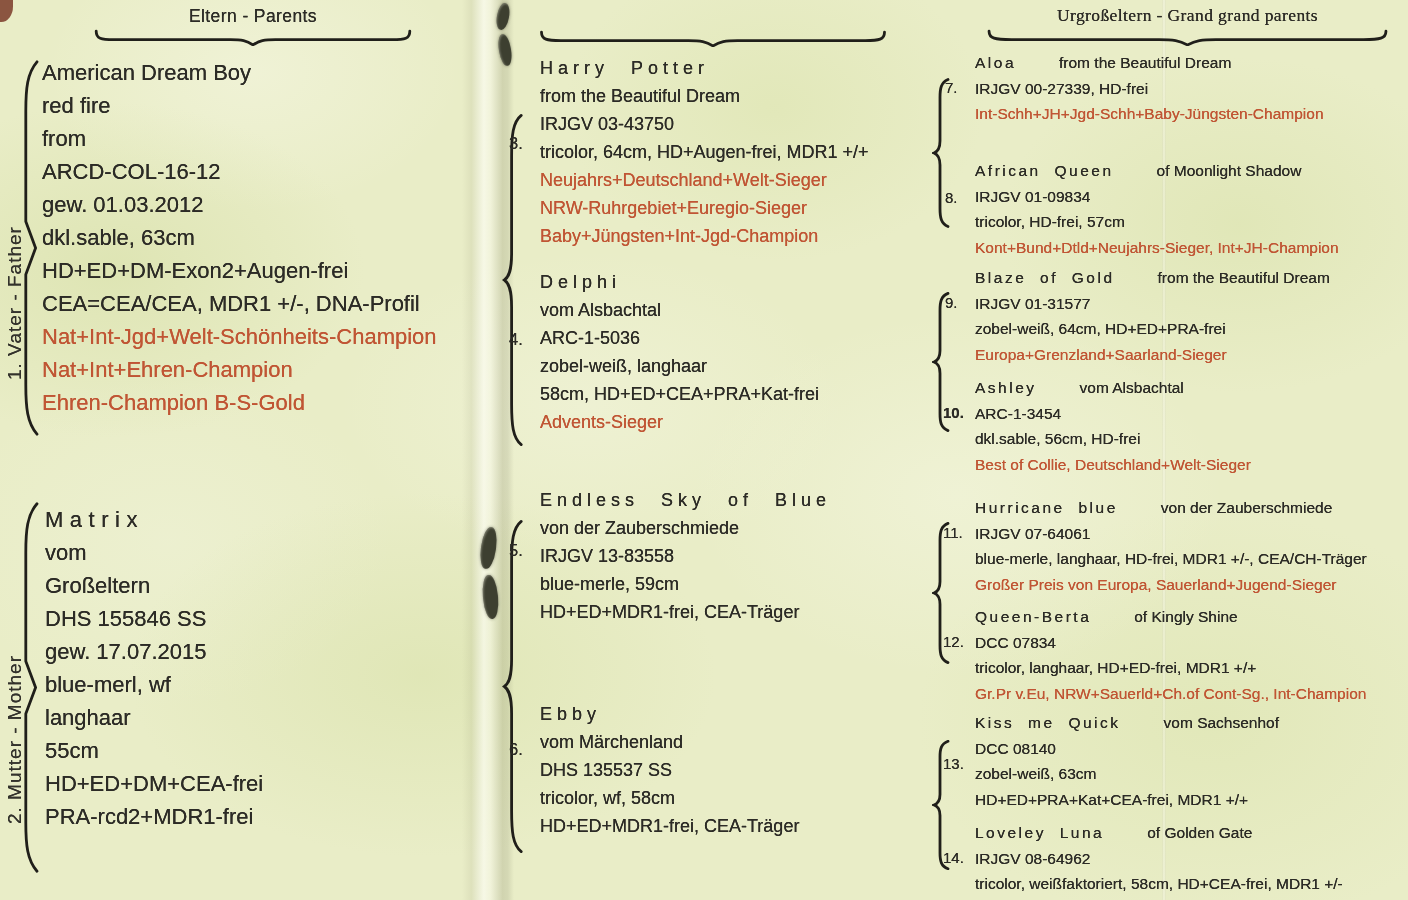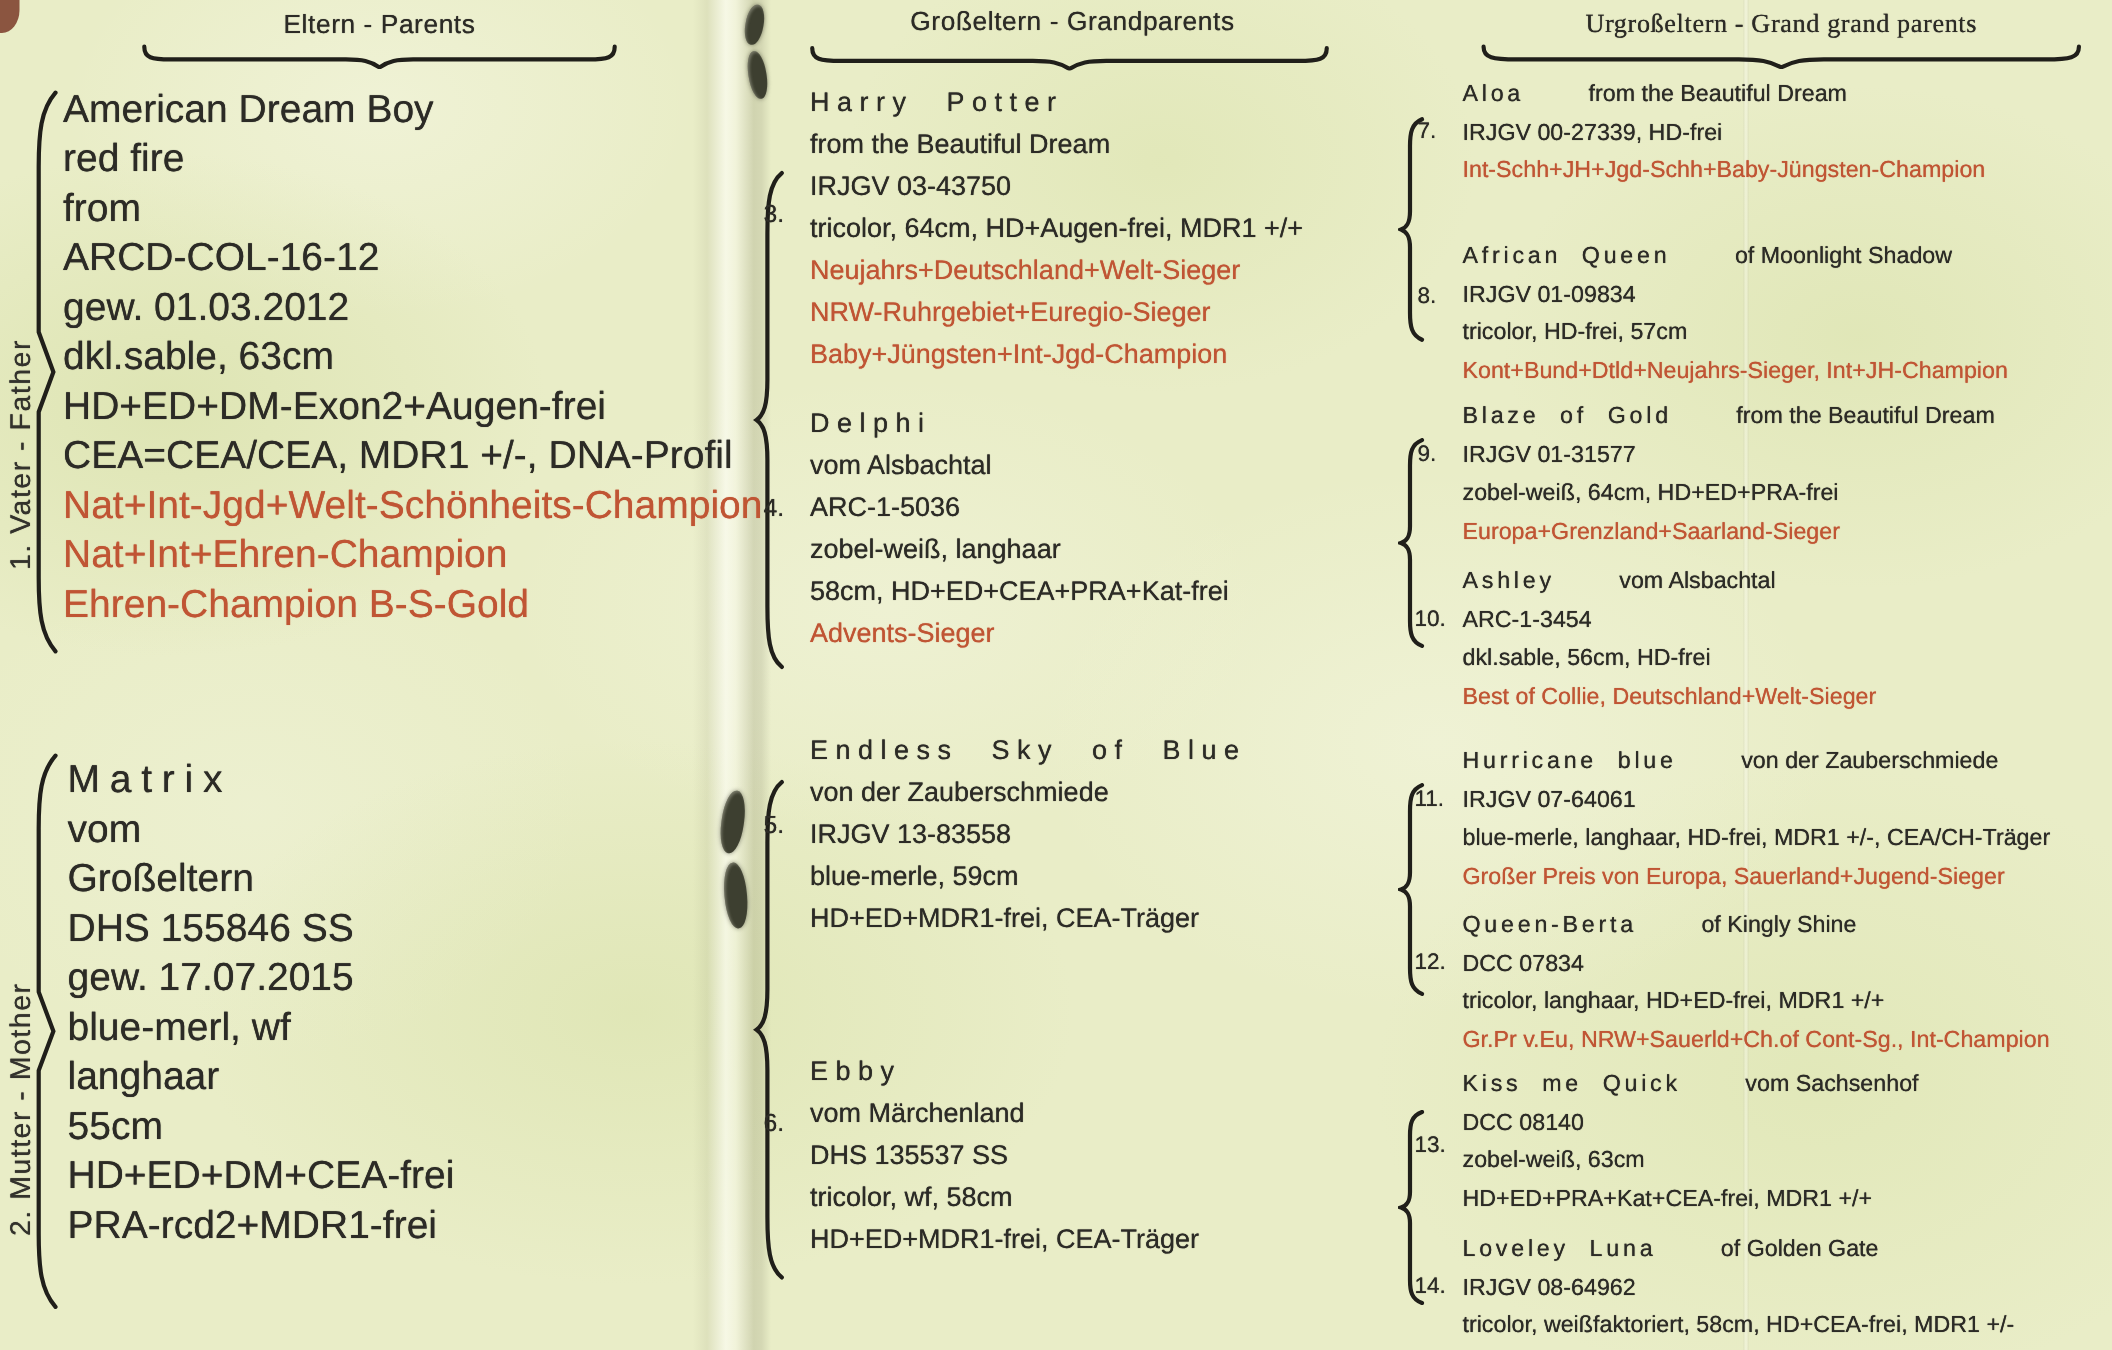--- a/index.html
+++ b/index.html
@@ -50,21 +50,21 @@
     fill:none;stroke:#201f1a;stroke-width:2.8;stroke-linecap:round;
     vector-effect:non-scaling-stroke;
   }
   .vbrace{position:absolute;}
   .side-label{
     position:absolute;writing-mode:vertical-rl;transform:rotate(180deg);
     font-size:19px;letter-spacing:1px;text-align:center;color:#33322c;
   }
   .entry{position:absolute;}
   .ln{white-space:nowrap;}
-  .parent .ln{font-size:26px;line-height:33px;}
+  .parent .ln{font-size:22px;line-height:33px;}
   .gp .ln{font-size:18px;line-height:28px;}
   .ggp .ln{font-size:15.5px;line-height:25.5px;gap:43px;}
   .red{color:#c05534;}
   .name-lg{letter-spacing:5px;word-spacing:12px;}
   .name-spaced{letter-spacing:6.5px;word-spacing:10px;}
   .name-sm{letter-spacing:2.5px;word-spacing:7px;}
   .nrow{display:flex;align-items:baseline;gap:8px;}
   .num{position:absolute;font-size:16.5px;color:#2c2b26;}
   .ggp .num{font-size:15px;}
 </style>
@@ -79,21 +79,20 @@
   <div class="staple" style="left:497px;top:3px;width:12px;height:27px;transform:rotate(10deg);"></div>
   <div class="staple" style="left:499px;top:34px;width:12px;height:32px;transform:rotate(-9deg);"></div>
   <div class="staple" style="left:481px;top:527px;width:15px;height:42px;transform:rotate(8deg);"></div>
   <div class="staple" style="left:483px;top:575px;width:15px;height:44px;transform:rotate(-5deg);"></div>
 
   <div class="hdr" style="left:90px;top:6px;width:326px;">Eltern - Parents</div>
   <svg class="ubrace" style="left:93px;top:29px;" width="320" height="17" viewBox="0 0 200 16" preserveAspectRatio="none">
       <path d="M2 2 C2 9 5 10 13 10 L86 10 C93 10 96 11 100 15 C104 11 107 10 114 10 L187 10 C195 10 198 9 198 2"></path>
     </svg>
 
-  <div class="hdr" style="left:545px;top:4px;width:340px;">Großeltern - Grandparents</div>
   <svg class="ubrace" style="left:538px;top:30px;" width="350" height="17" viewBox="0 0 200 16" preserveAspectRatio="none">
       <path d="M2 2 C2 9 5 10 13 10 L86 10 C93 10 96 11 100 15 C104 11 107 10 114 10 L187 10 C195 10 198 9 198 2"></path>
     </svg>
 
   <div class="hdr" style="left:985px;top:5px;width:405px;font-family:Liberation Serif, serif;">Urgroßeltern -  Grand grand parents</div>
   <svg class="ubrace" style="left:985px;top:29px;" width="405" height="17" viewBox="0 0 200 16" preserveAspectRatio="none">
       <path d="M2 2 C2 9 5 10 13 10 L86 10 C93 10 96 11 100 15 C104 11 107 10 114 10 L187 10 C195 10 198 9 198 2"></path>
     </svg>
 
   <div class="side-label" style="left:4px;top:158px;height:290px;">1. Vater  -  Father</div>
@@ -218,21 +217,21 @@
     <div class="ln nrow">
         <span class="name-sm">Blaze of Gold</span>
         <span>from the Beautiful Dream</span>
       </div>
     <div class="ln">IRJGV 01-31577</div>
     <div class="ln">zobel-weiß, 64cm, HD+ED+PRA-frei</div>
     <div class="ln red">Europa+Grenzland+Saarland-Sieger</div>
   </div>
 
   <div class="entry ggp" style="left:975px;top:375px;">
-    <div class="num" style="left:-32px;top:29px;">10.</div>
+    <div class="num" style="left:-32px;top:29px;font-weight:bold;">10.</div>
     <div class="ln nrow">
         <span class="name-sm">Ashley</span>
         <span>vom Alsbachtal</span>
       </div>
     <div class="ln">ARC-1-3454</div>
     <div class="ln">dkl.sable, 56cm, HD-frei</div>
     <div class="ln red">Best of Collie, Deutschland+Welt-Sieger</div>
   </div>
 
   <div class="entry ggp" style="left:975px;top:495px;">

